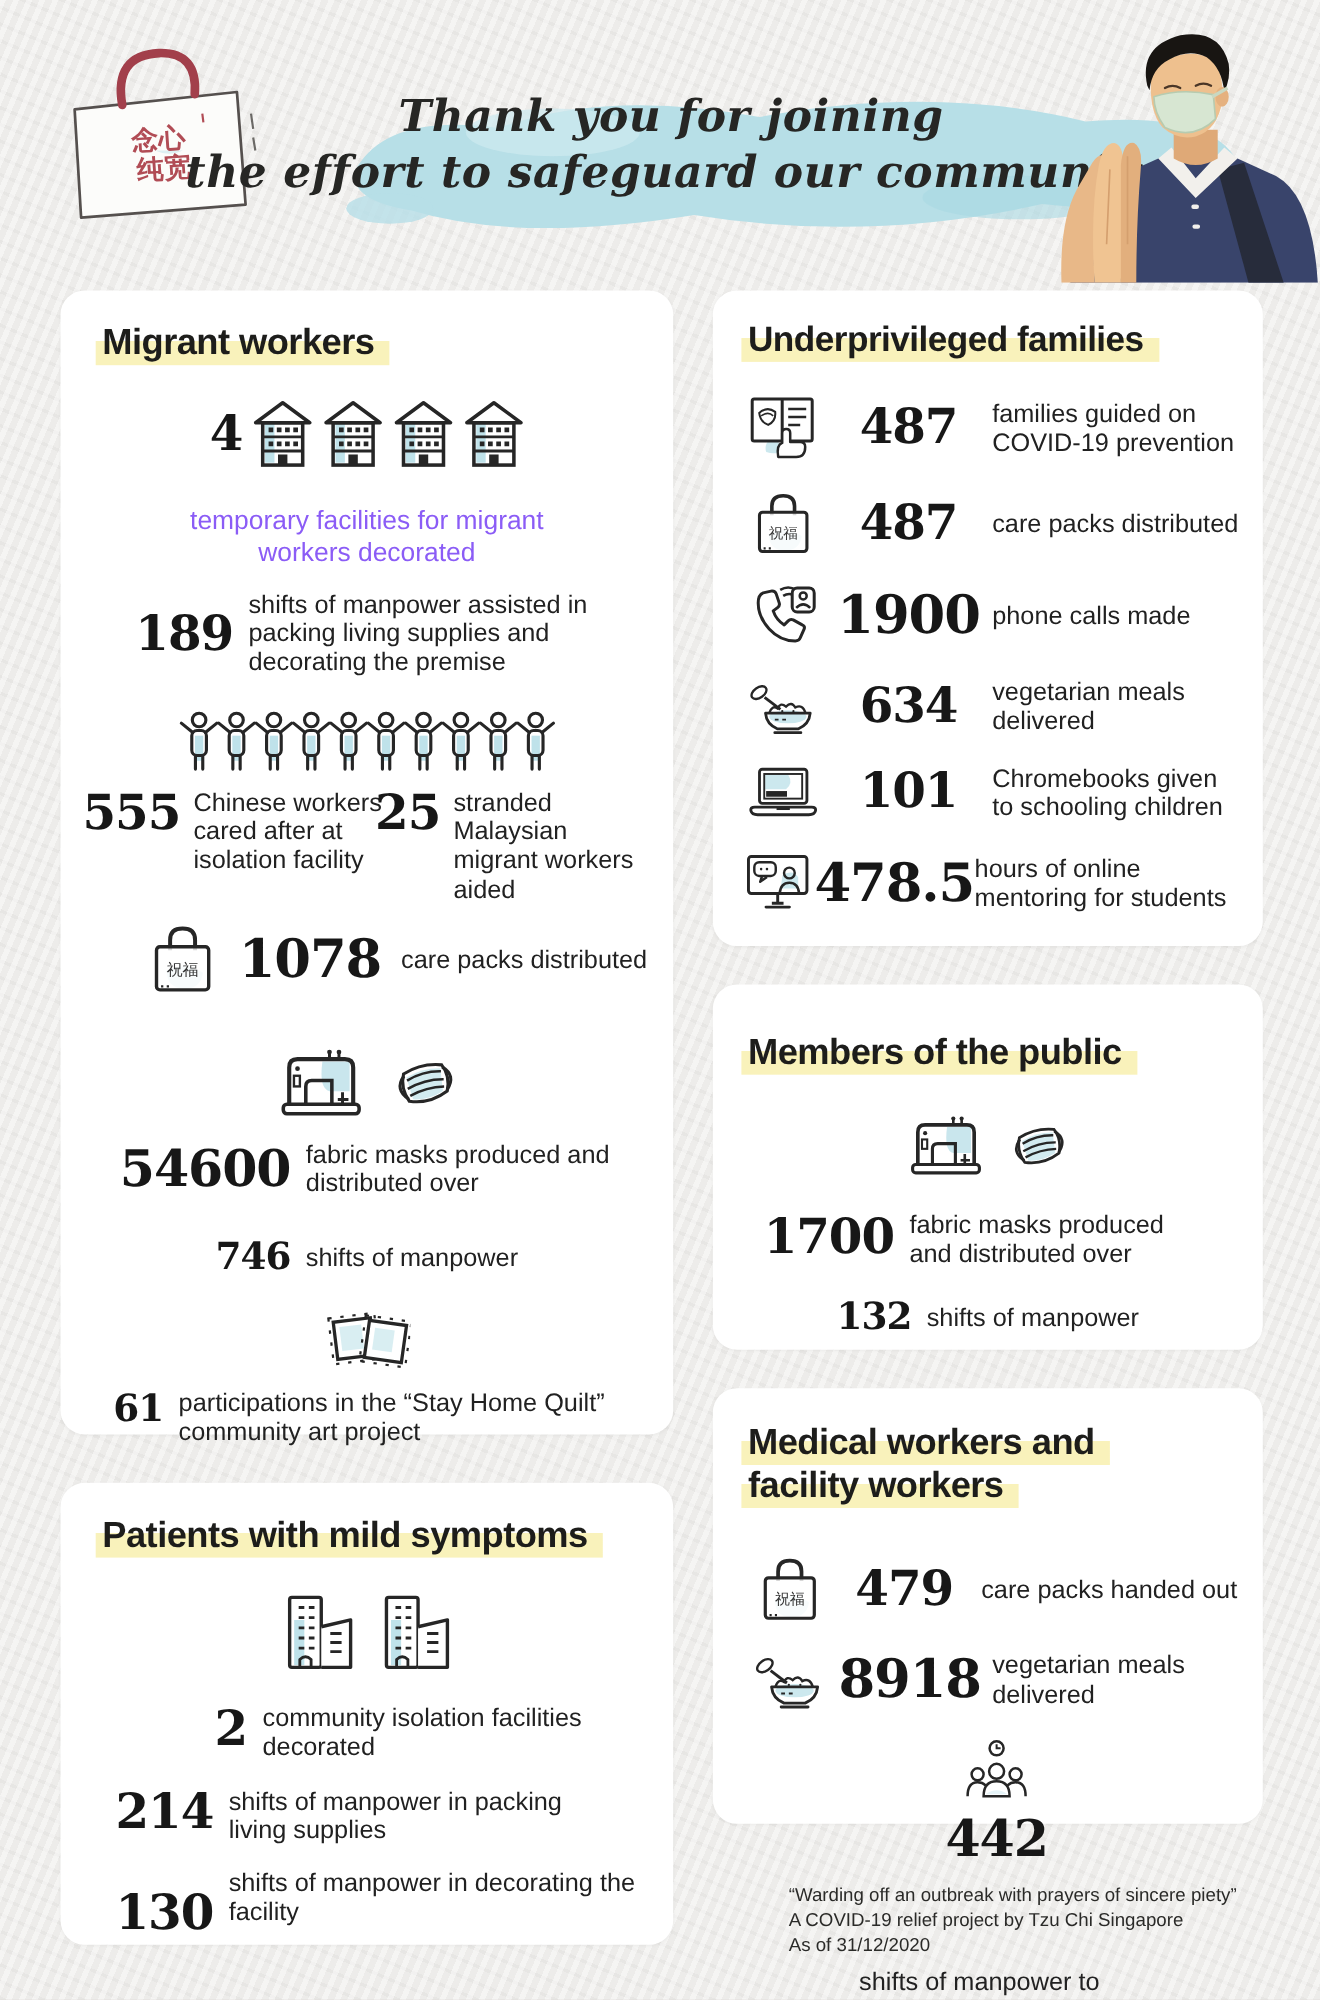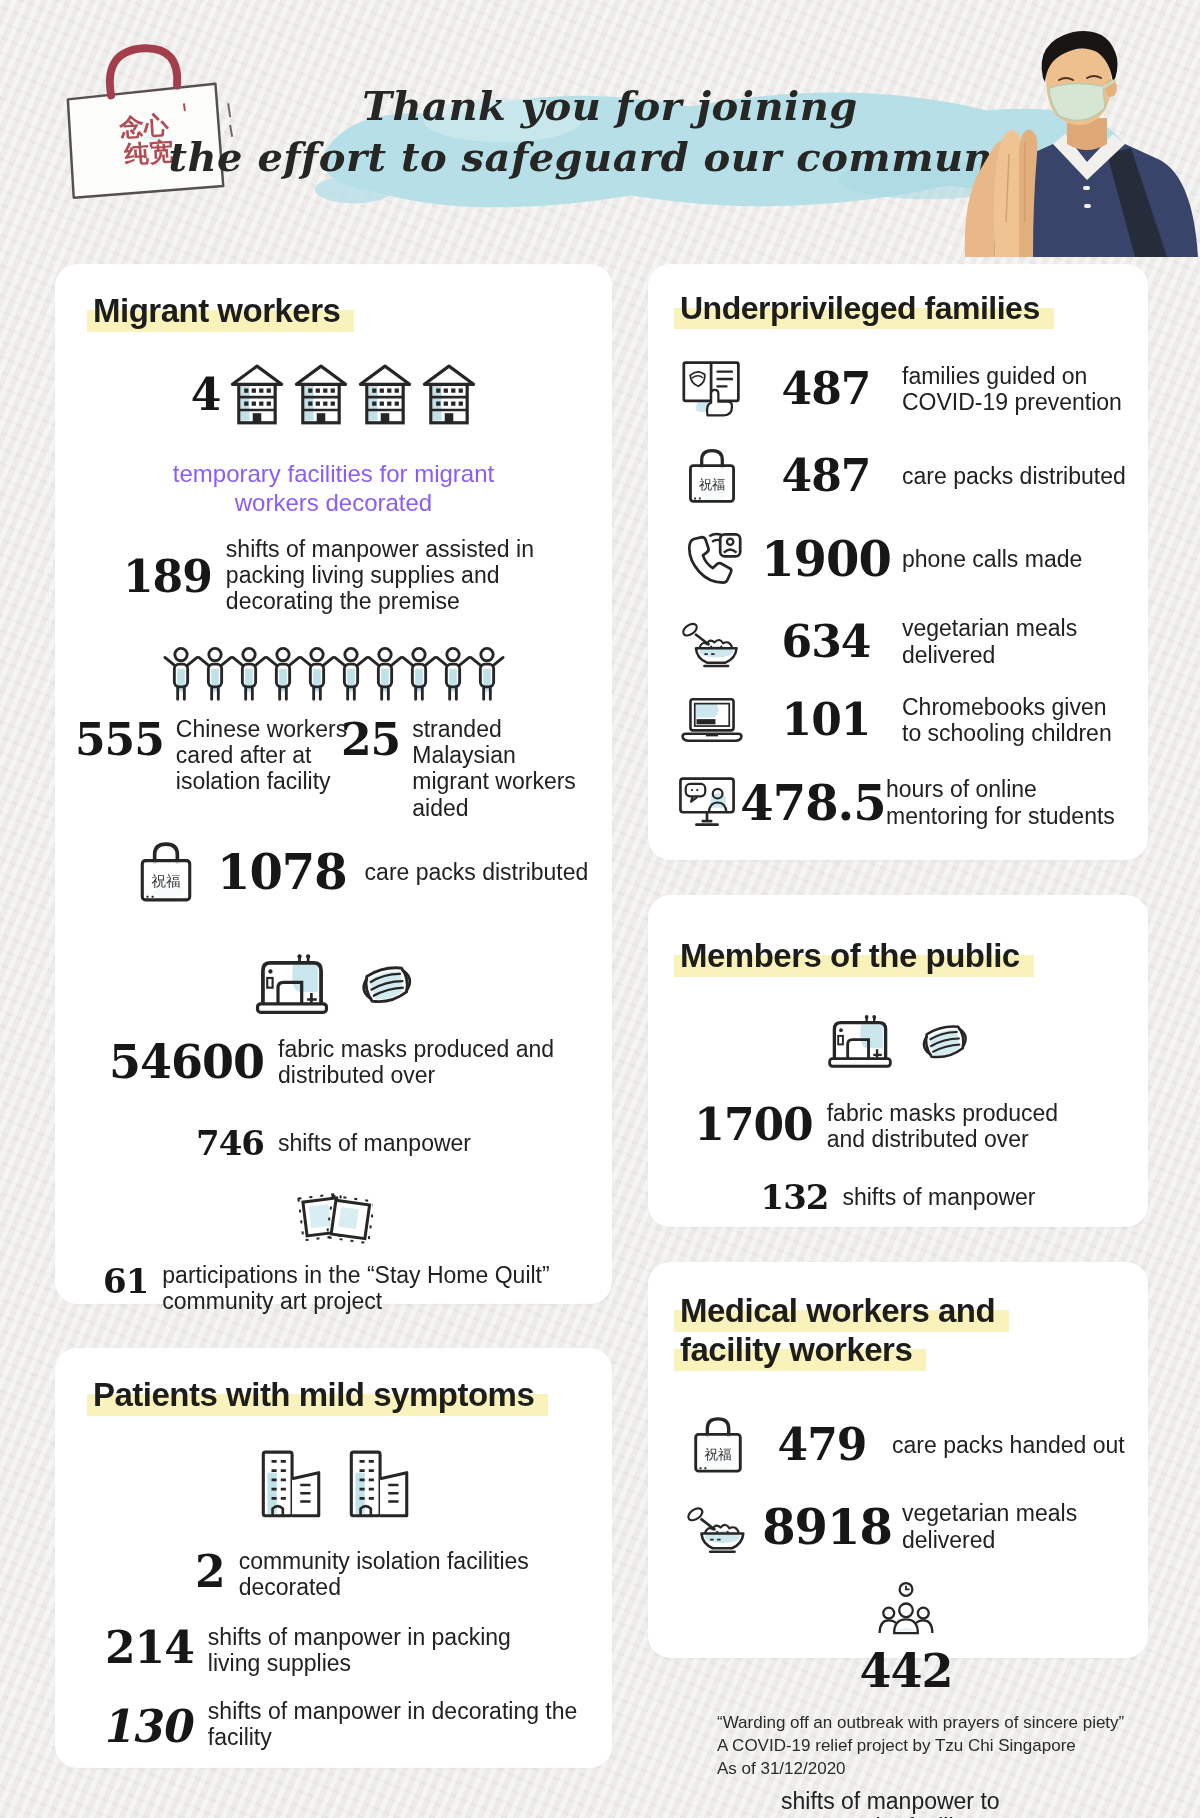--- a/index.html
+++ b/index.html
@@ -367,21 +367,21 @@
       <span class="num n44" style="margin-top:2px;">2</span>
       <span class="lbl" style="width:330px;">community isolation facilities decorated</span>
     </div>
 
     <div class="stat" style="left:50px;top:276px;align-items:flex-start;">
       <span class="num n44" style="margin-top:2px;">214</span>
       <span class="lbl" style="width:345px;">shifts of manpower in packing living supplies</span>
     </div>
 
     <div class="stat" style="left:50px;top:350px;align-items:flex-start;">
-      <span class="num n44" style="margin-top:7px;font-style:italic;">130</span>
+      <span class="num n44" style="margin-top:20px;">130</span>
       <span class="lbl" style="width:380px;">shifts of manpower in decorating the facility</span>
     </div>
   </div>
 
   <div class="card" style="left:648px;top:264px;width:500px;height:596px;">
     <h2 class="card-title abs" style="left:32px;top:26px;font-size:32px;">
       <span class="hl">Underprivileged families</span>
     </h2>
 
     <div class="rrow" style="top:95px;">

